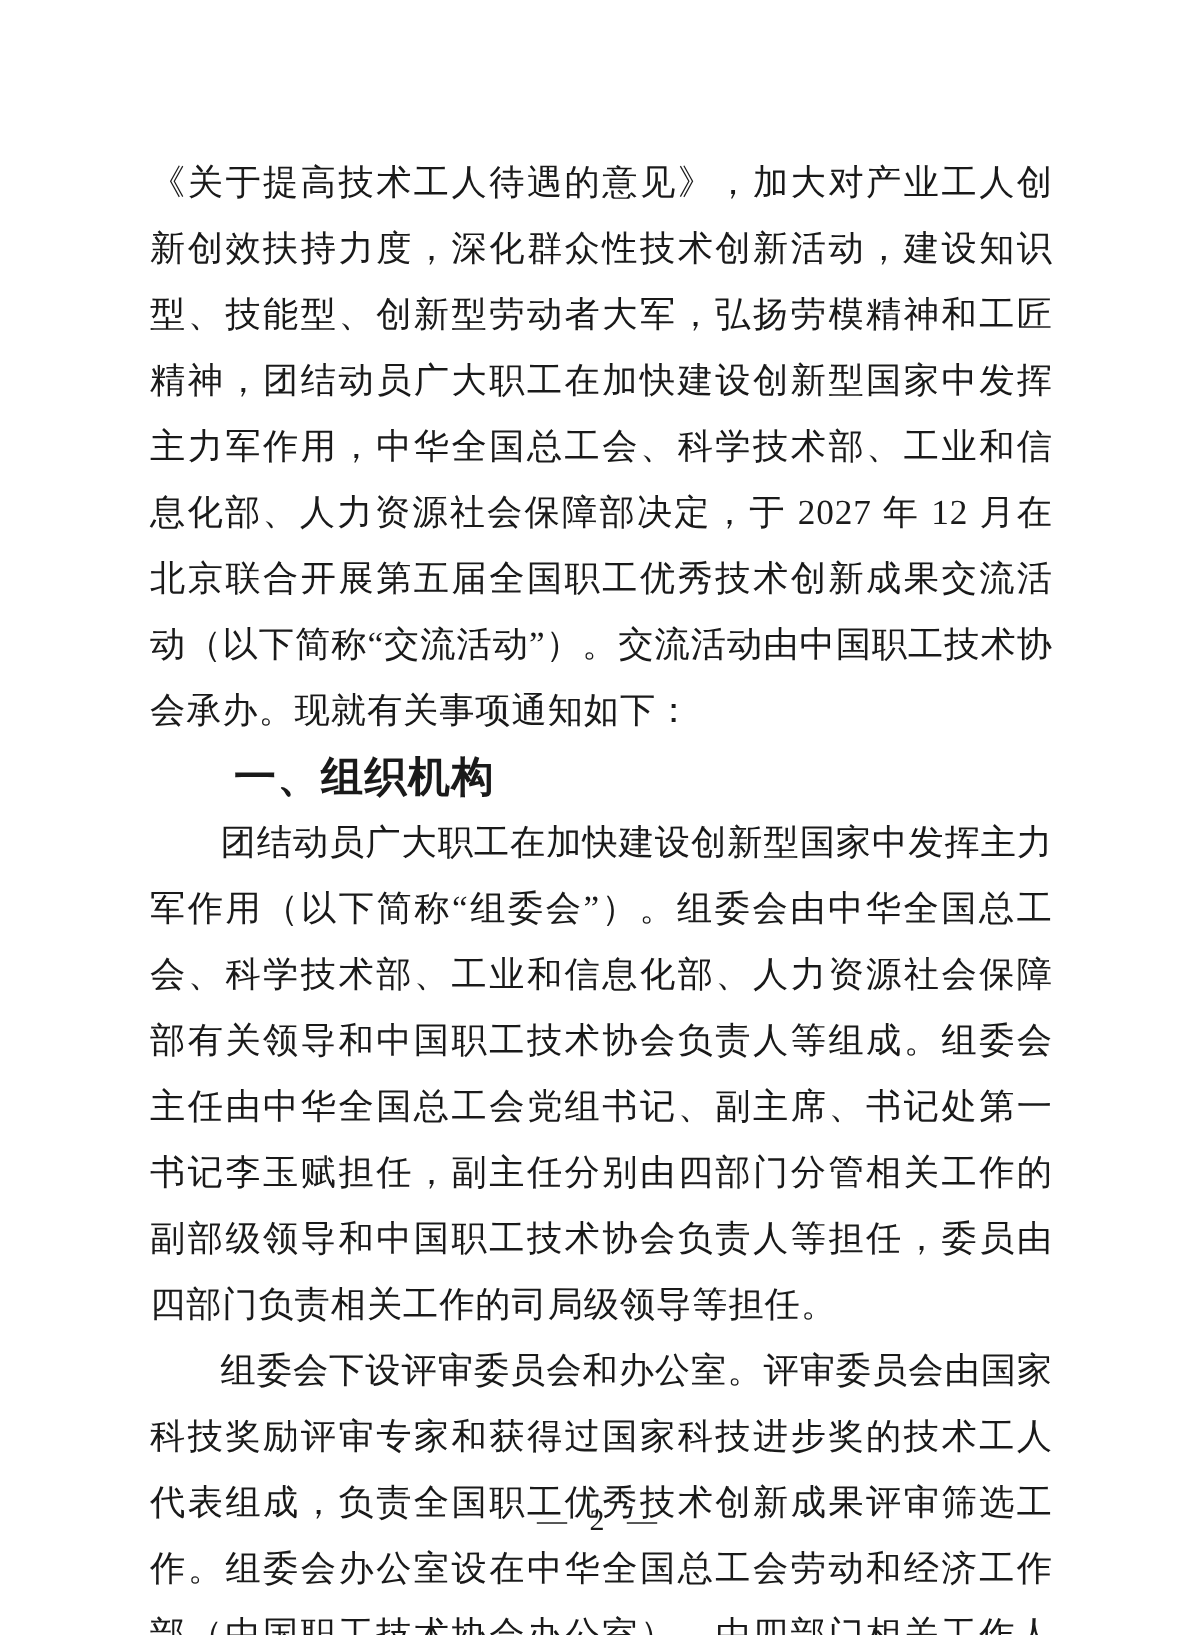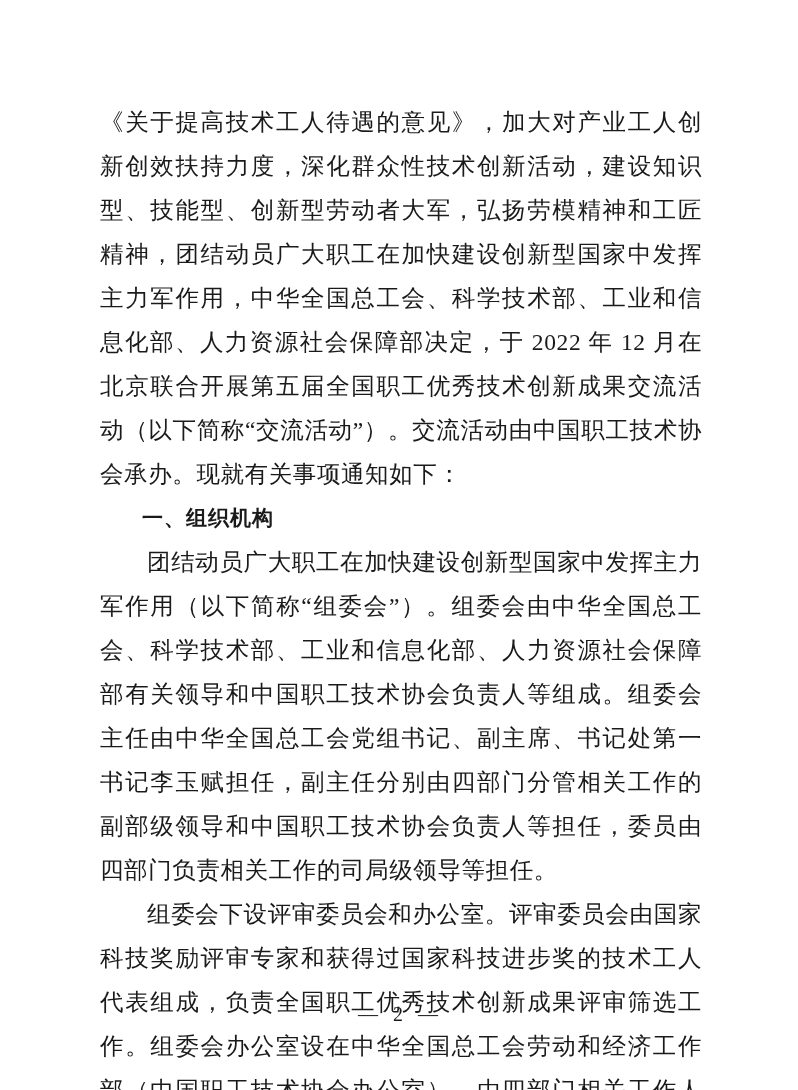--- a/index.html
+++ b/index.html
@@ -34,21 +34,21 @@
     text-indent: 2em;
   }
   .para.no-indent {
     text-indent: 0;
   }
   .heading {
     margin: 0;
     text-indent: 2em;
     font-weight: bold;
     font-family: "DejaVu Sans", "Liberation Sans", sans-serif;
-    font-size: 21px;
+    font-size: 28px;
     line-height: 44px;
     letter-spacing: 1px;
   }
   .footer {
     position: absolute;
     left: 0;
     right: 0;
     bottom: 64px;
     text-align: center;
     font-size: 20px;
@@ -59,21 +59,21 @@
   .footer .dash {
     display: inline-block;
     padding: 0 6px;
   }
 </style>
 </head>
 <body>
 
 <div class="page">
   <div class="doc-body">
-    <p class="para no-indent">《关于提高技术工人待遇的意见》，加大对产业工人创新创效扶持力度，深化群众性技术创新活动，建设知识型、技能型、创新型劳动者大军，弘扬劳模精神和工匠精神，团结动员广大职工在加快建设创新型国家中发挥主力军作用，中华全国总工会、科学技术部、工业和信息化部、人力资源社会保障部决定，于 2022 年 12 月在北京联合开展第五届全国职工优秀技术创新成果交流活动（以下简称“交流活动”）。交流活动由中国职工技术协会承办。现就有关事项通知如下：</p>
+    <p class="para no-indent">《关于提高技术工人待遇的意见》，加大对产业工人创新创效扶持力度，深化群众性技术创新活动，建设知识型、技能型、创新型劳动者大军，弘扬劳模精神和工匠精神，团结动员广大职工在加快建设创新型国家中发挥主力军作用，中华全国总工会、科学技术部、工业和信息化部、人力资源社会保障部决定，于 2027 年 12 月在北京联合开展第五届全国职工优秀技术创新成果交流活动（以下简称“交流活动”）。交流活动由中国职工技术协会承办。现就有关事项通知如下：</p>
     <p class="heading">一、组织机构</p>
     <p class="para">团结动员广大职工在加快建设创新型国家中发挥主力军作用（以下简称“组委会”）。组委会由中华全国总工会、科学技术部、工业和信息化部、人力资源社会保障部有关领导和中国职工技术协会负责人等组成。组委会主任由中华全国总工会党组书记、副主席、书记处第一书记李玉赋担任，副主任分别由四部门分管相关工作的副部级领导和中国职工技术协会负责人等担任，委员由四部门负责相关工作的司局级领导等担任。</p>
     <p class="para">组委会下设评审委员会和办公室。评审委员会由国家科技奖励评审专家和获得过国家科技进步奖的技术工人代表组成，负责全国职工优秀技术创新成果评审筛选工作。组委会办公室设在中华全国总工会劳动和经济工作部（中国职工技术协会办公室），由四部门相关工作人员组成，负责交流活动</p>
   </div>
 
   <div class="footer">
     <span class="dash">—</span>
     <span>2</span>
     <span class="dash">—</span>
   </div>

